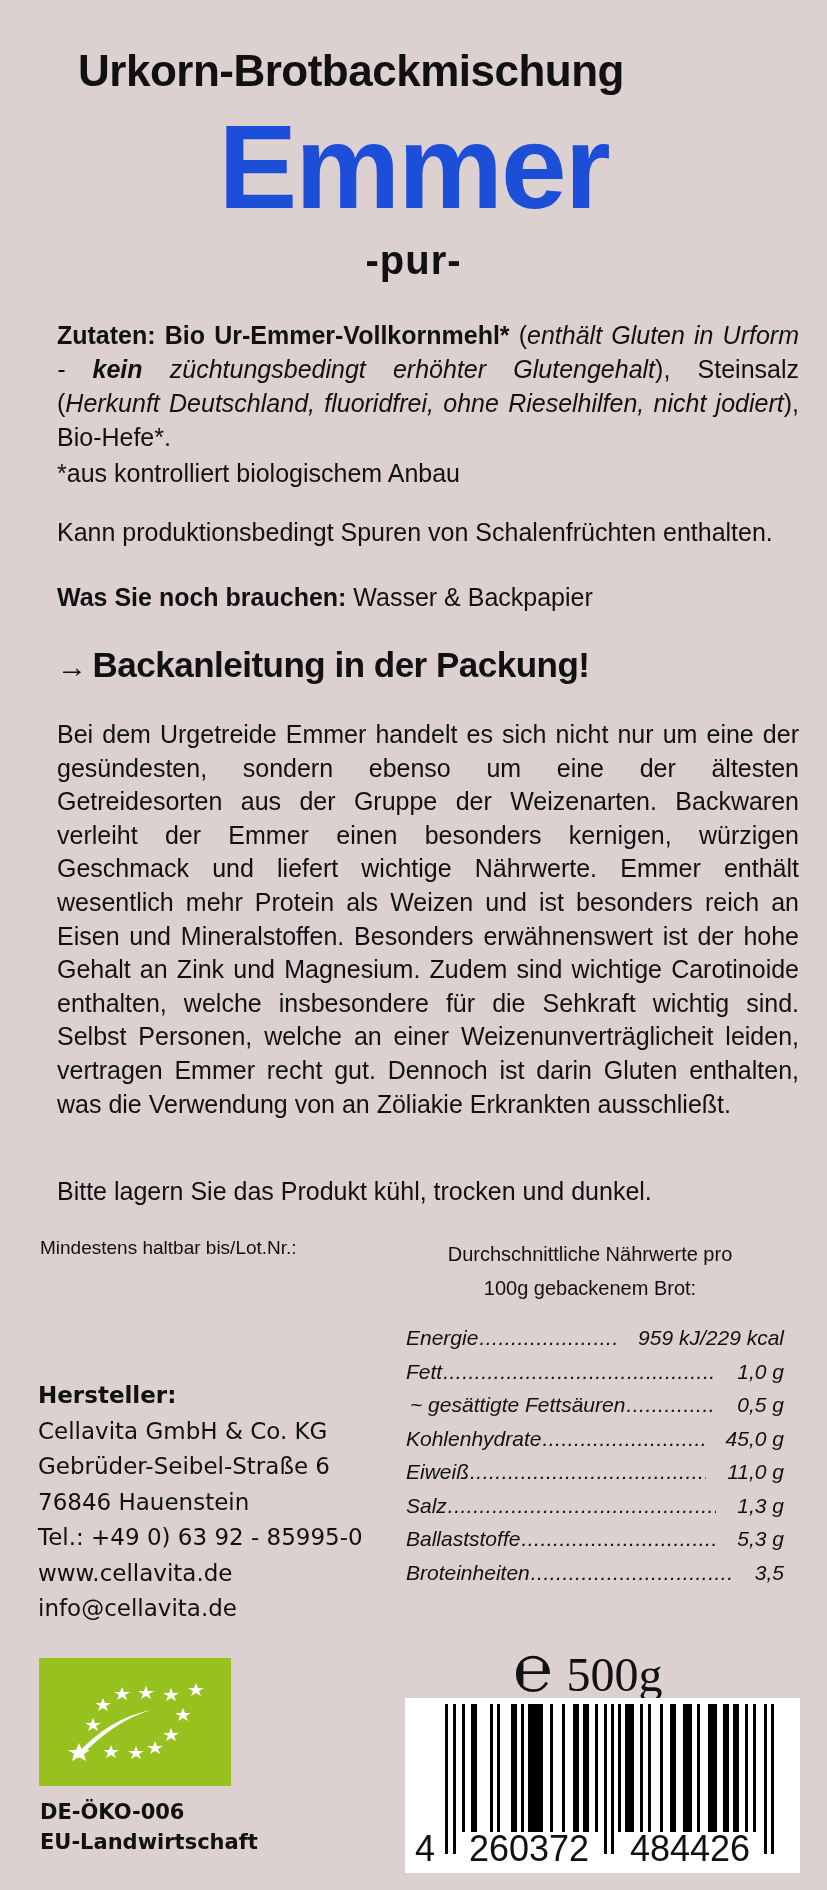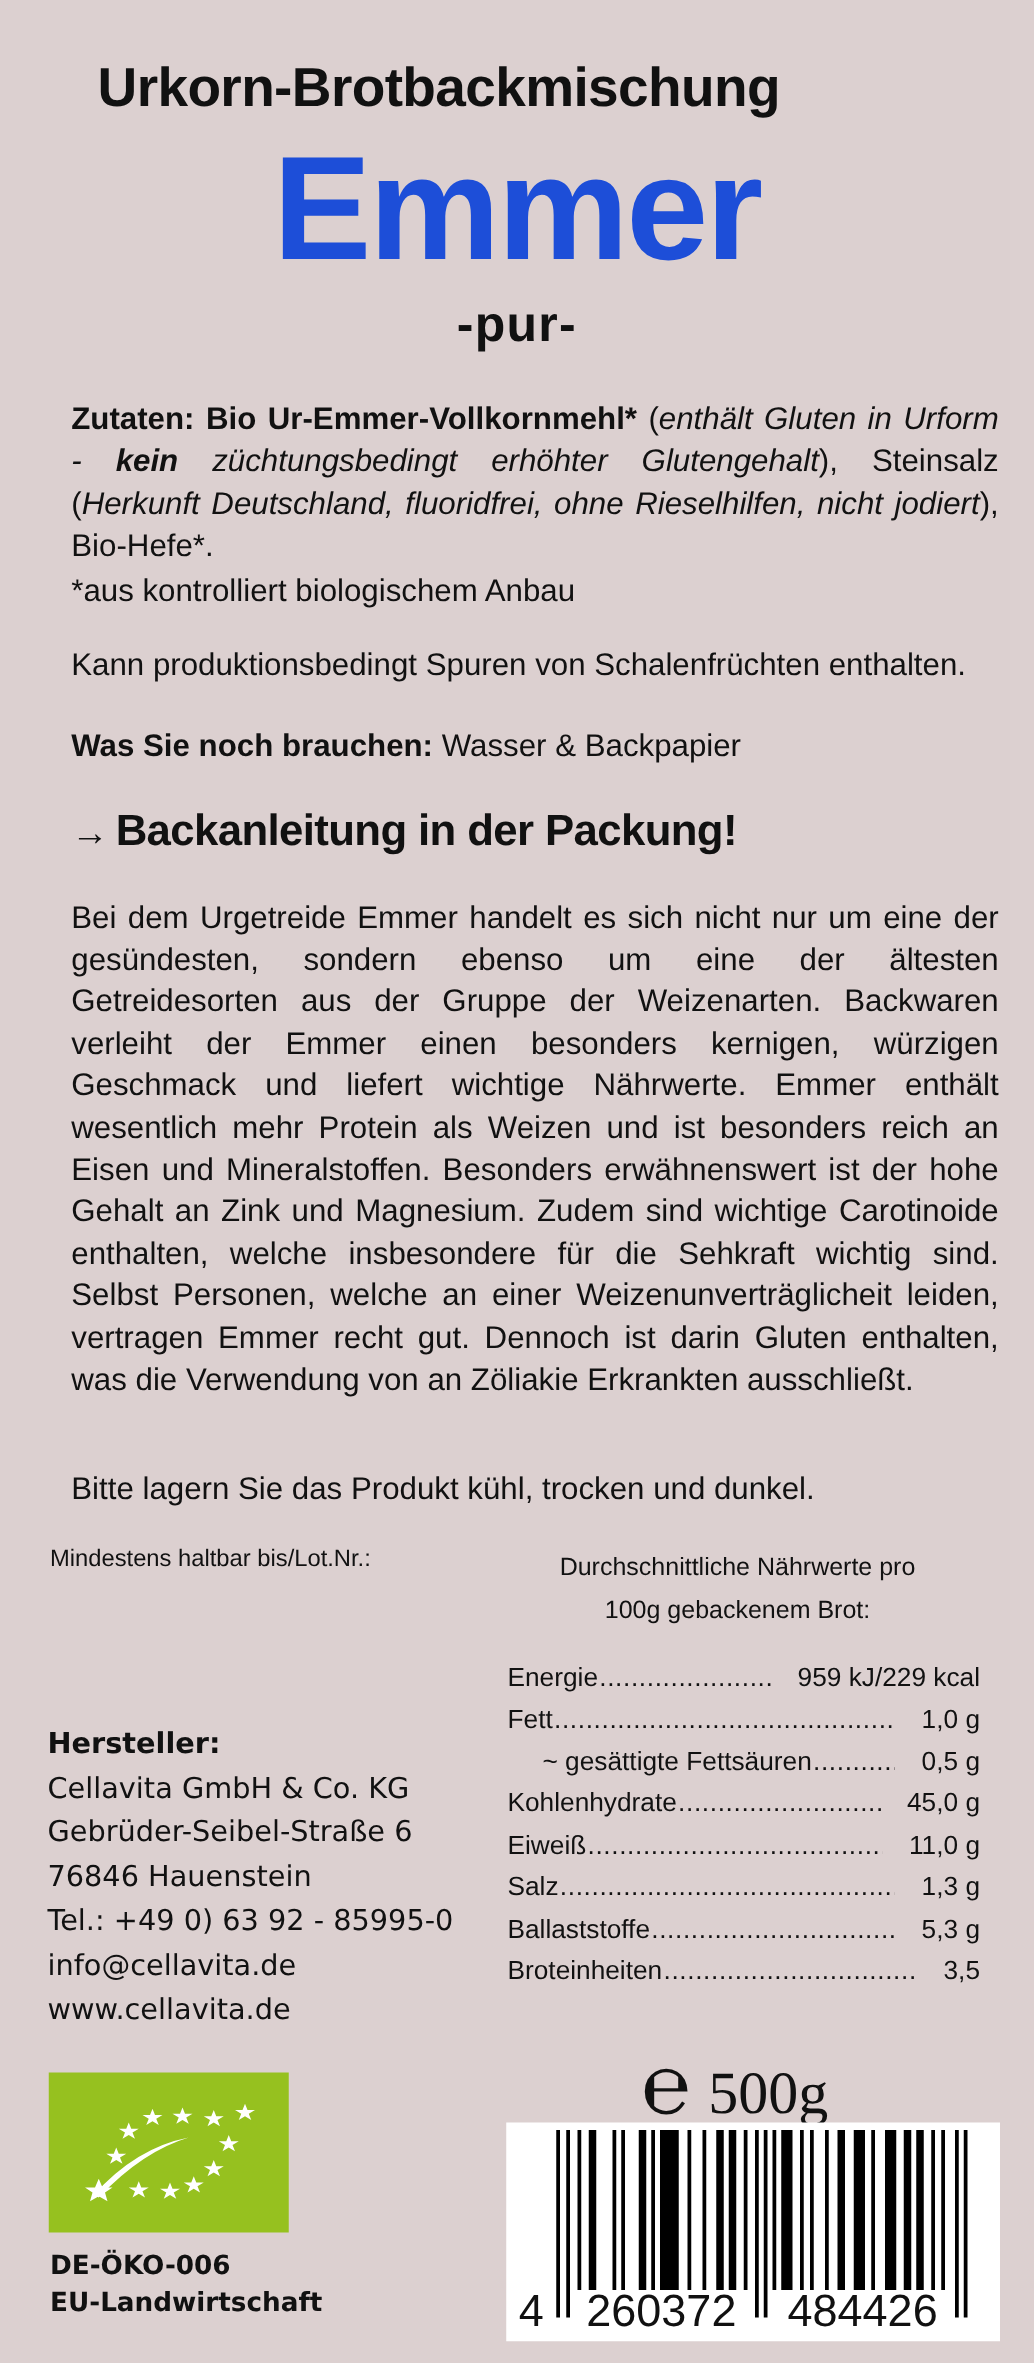--- a/index.html
+++ b/index.html
@@ -28,26 +28,26 @@
   .traces { top:515px; }
   .needs { top:580px; }
   .needs b { font-weight:bold; }
   .instructions { top:648px; font-size:35px; font-weight:bold; letter-spacing:-0.5px; }
   .instructions .arrow { font-weight:normal; font-size:30px; margin-right:6px; }
   .description { top:718px; line-height:33.6px; text-align:justify; }
   .storage { top:1174px; }
   .bbd { left:40px; top:1237px; font-size:19px; }
   .nut-head { left:400px; width:380px; top:1237px; font-size:20px; text-align:center; line-height:34px; }
   .nut-table { left:406px; width:378px; top:1326px; font-size:21px; }
-  .nut-row { display:flex; align-items:center; height:33.5px; }
+  .nut-row { display:flex; align-items:flex-start; height:33.5px;font-style:italic; }
   .nut-row .lbl { white-space:nowrap; }
   .nut-row .dots { flex:1; overflow:hidden; white-space:nowrap; margin:0 1px; }
   .nut-row .dots::after { content:"................................................................................................"; letter-spacing:0.5px; }
   .nut-row .val { white-space:nowrap;margin-left:20px; }
-  .nut-row.sub .lbl { padding-left:4px;margin-left:24px; }
+  .nut-row.sub .lbl { padding-left:4px; }
   .manufacturer { left:38px; top:1378px; font-size:23px; line-height:35.5px; font-family:"DejaVu Sans", sans-serif; }
   .manufacturer .hd { font-weight:bold; }
   .weight { left:513px; top:1636px; font-family:"Liberation Serif", serif; font-size:48px; color:#111; display:flex; align-items:baseline; }
   .weight .e { font-size:66px; margin-right:14px; line-height:1; }
   .barcode { left:405px; top:1698px; width:395px; height:175px; background:#fff; }
   .barcode svg { position:absolute; left:0; top:0; }
   .bc-num { position:absolute; bottom:6px; font-family:"Liberation Sans", sans-serif; font-size:36px; color:#111; line-height:1; }
   .eu-logo { left:39px; top:1658px; width:192px; height:128px; background:#96c11f; }
   .eu-code { left:40px; top:1797px; font-size:21px; font-weight:bold; line-height:30px; font-family:"DejaVu Sans", sans-serif; }
 </style>
@@ -132,22 +132,22 @@
       <span class="val">3,5</span>
     </div>
 </div>
 
 <div class="abs manufacturer">
   <div class="hd">Hersteller:</div>
   <div>Cellavita GmbH &amp; Co. KG</div>
   <div>Gebrüder-Seibel-Straße 6</div>
   <div>76846 Hauenstein</div>
   <div>Tel.: +49 0) 63 92 - 85995-0</div>
+  <div>www.cellavita.de</div>
   <div>info@cellavita.de</div>
-  <div>www.cellavita.de</div>
 </div>
 
 <div class="abs weight">
   <span class="e">℮</span>
   <span>500g</span>
 </div>
 
 <div class="abs barcode">
   <svg width="395" height="175">
     <g fill="#000">

